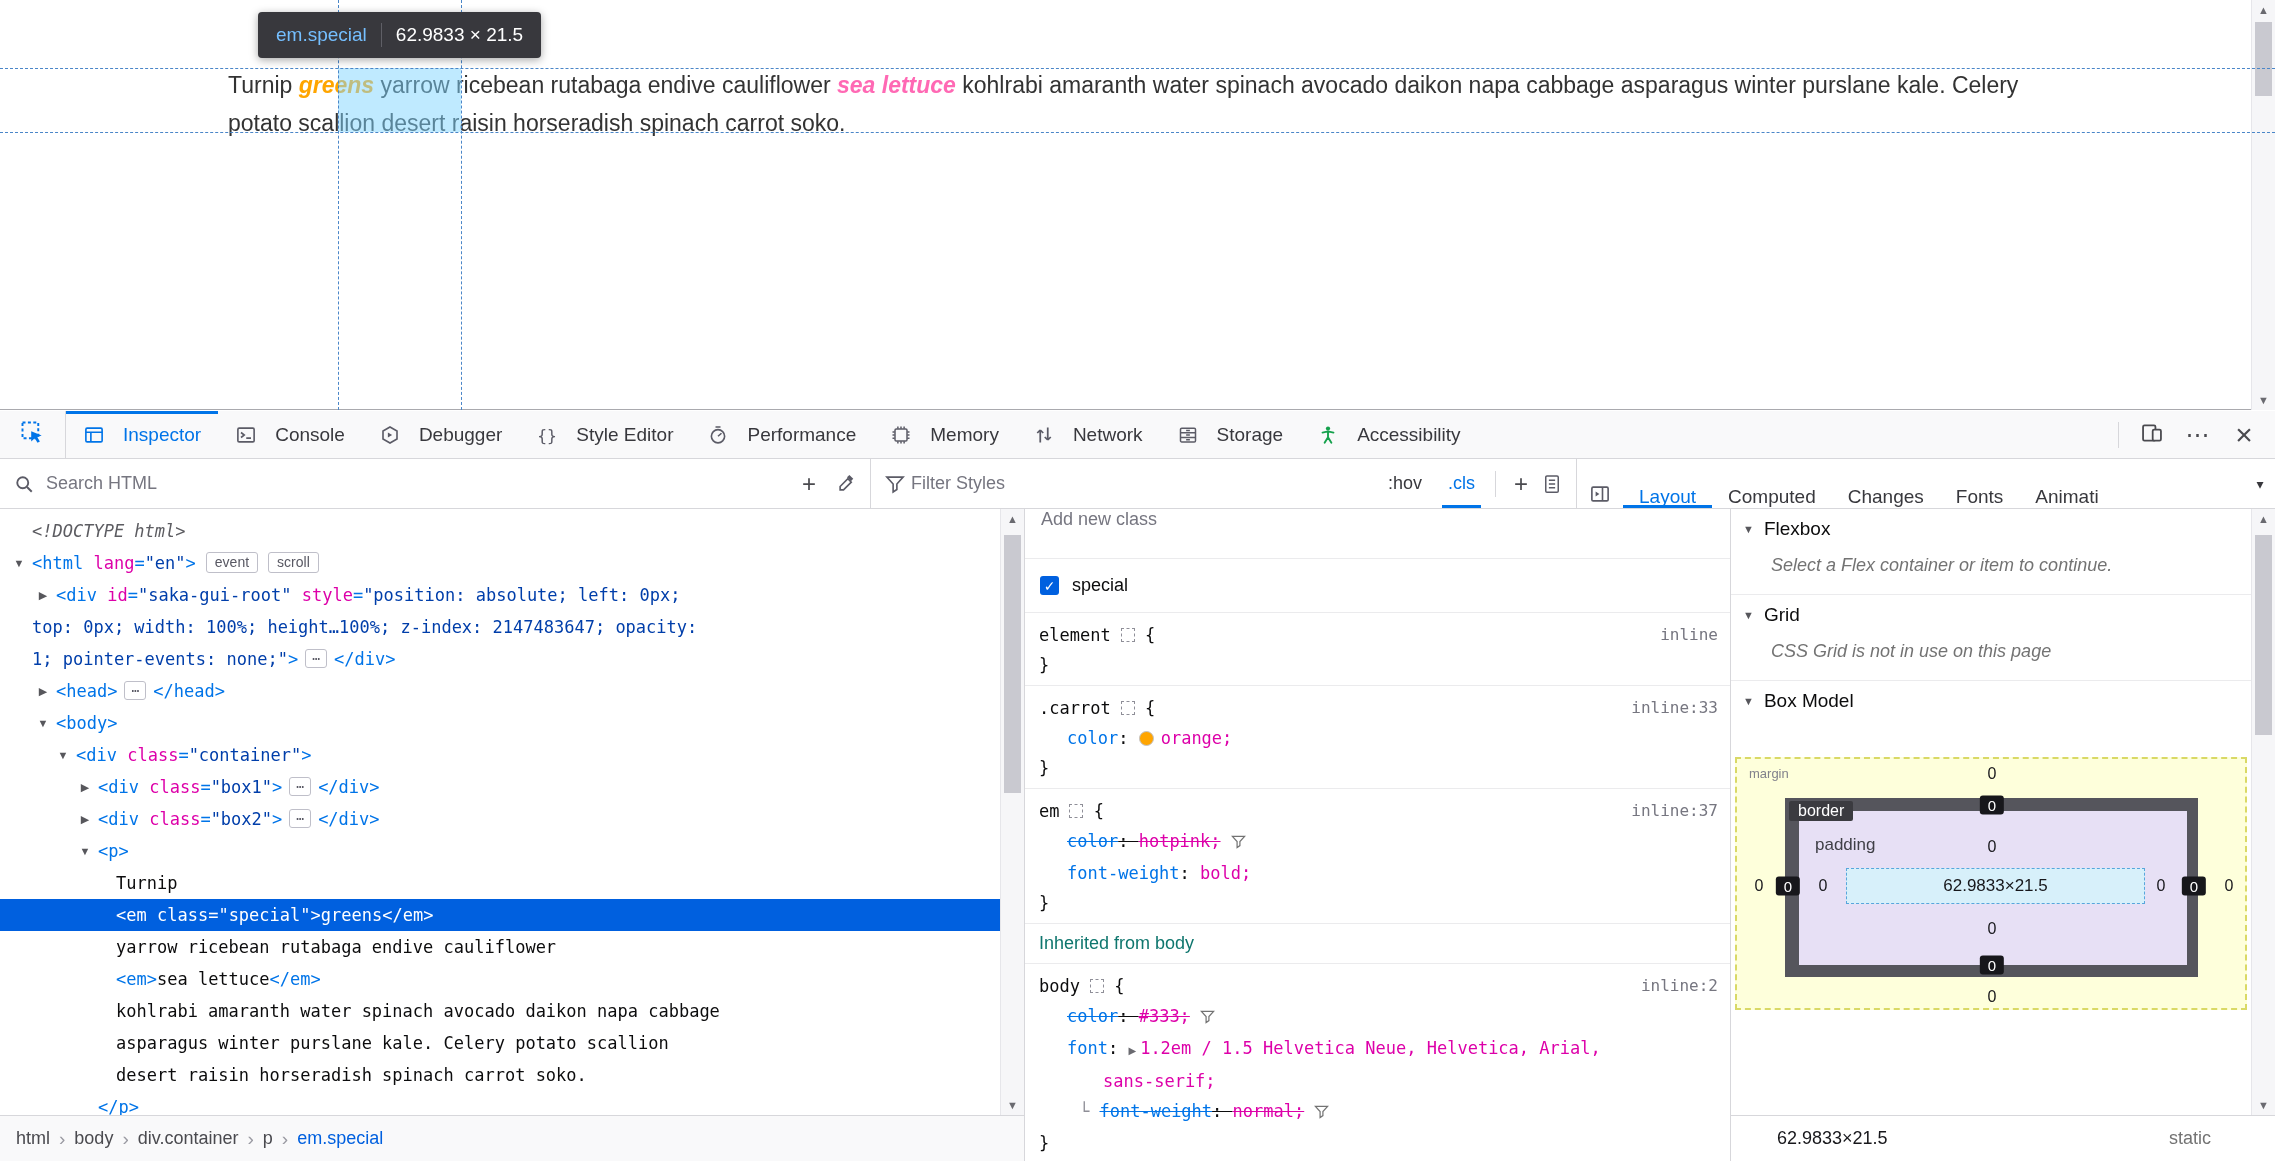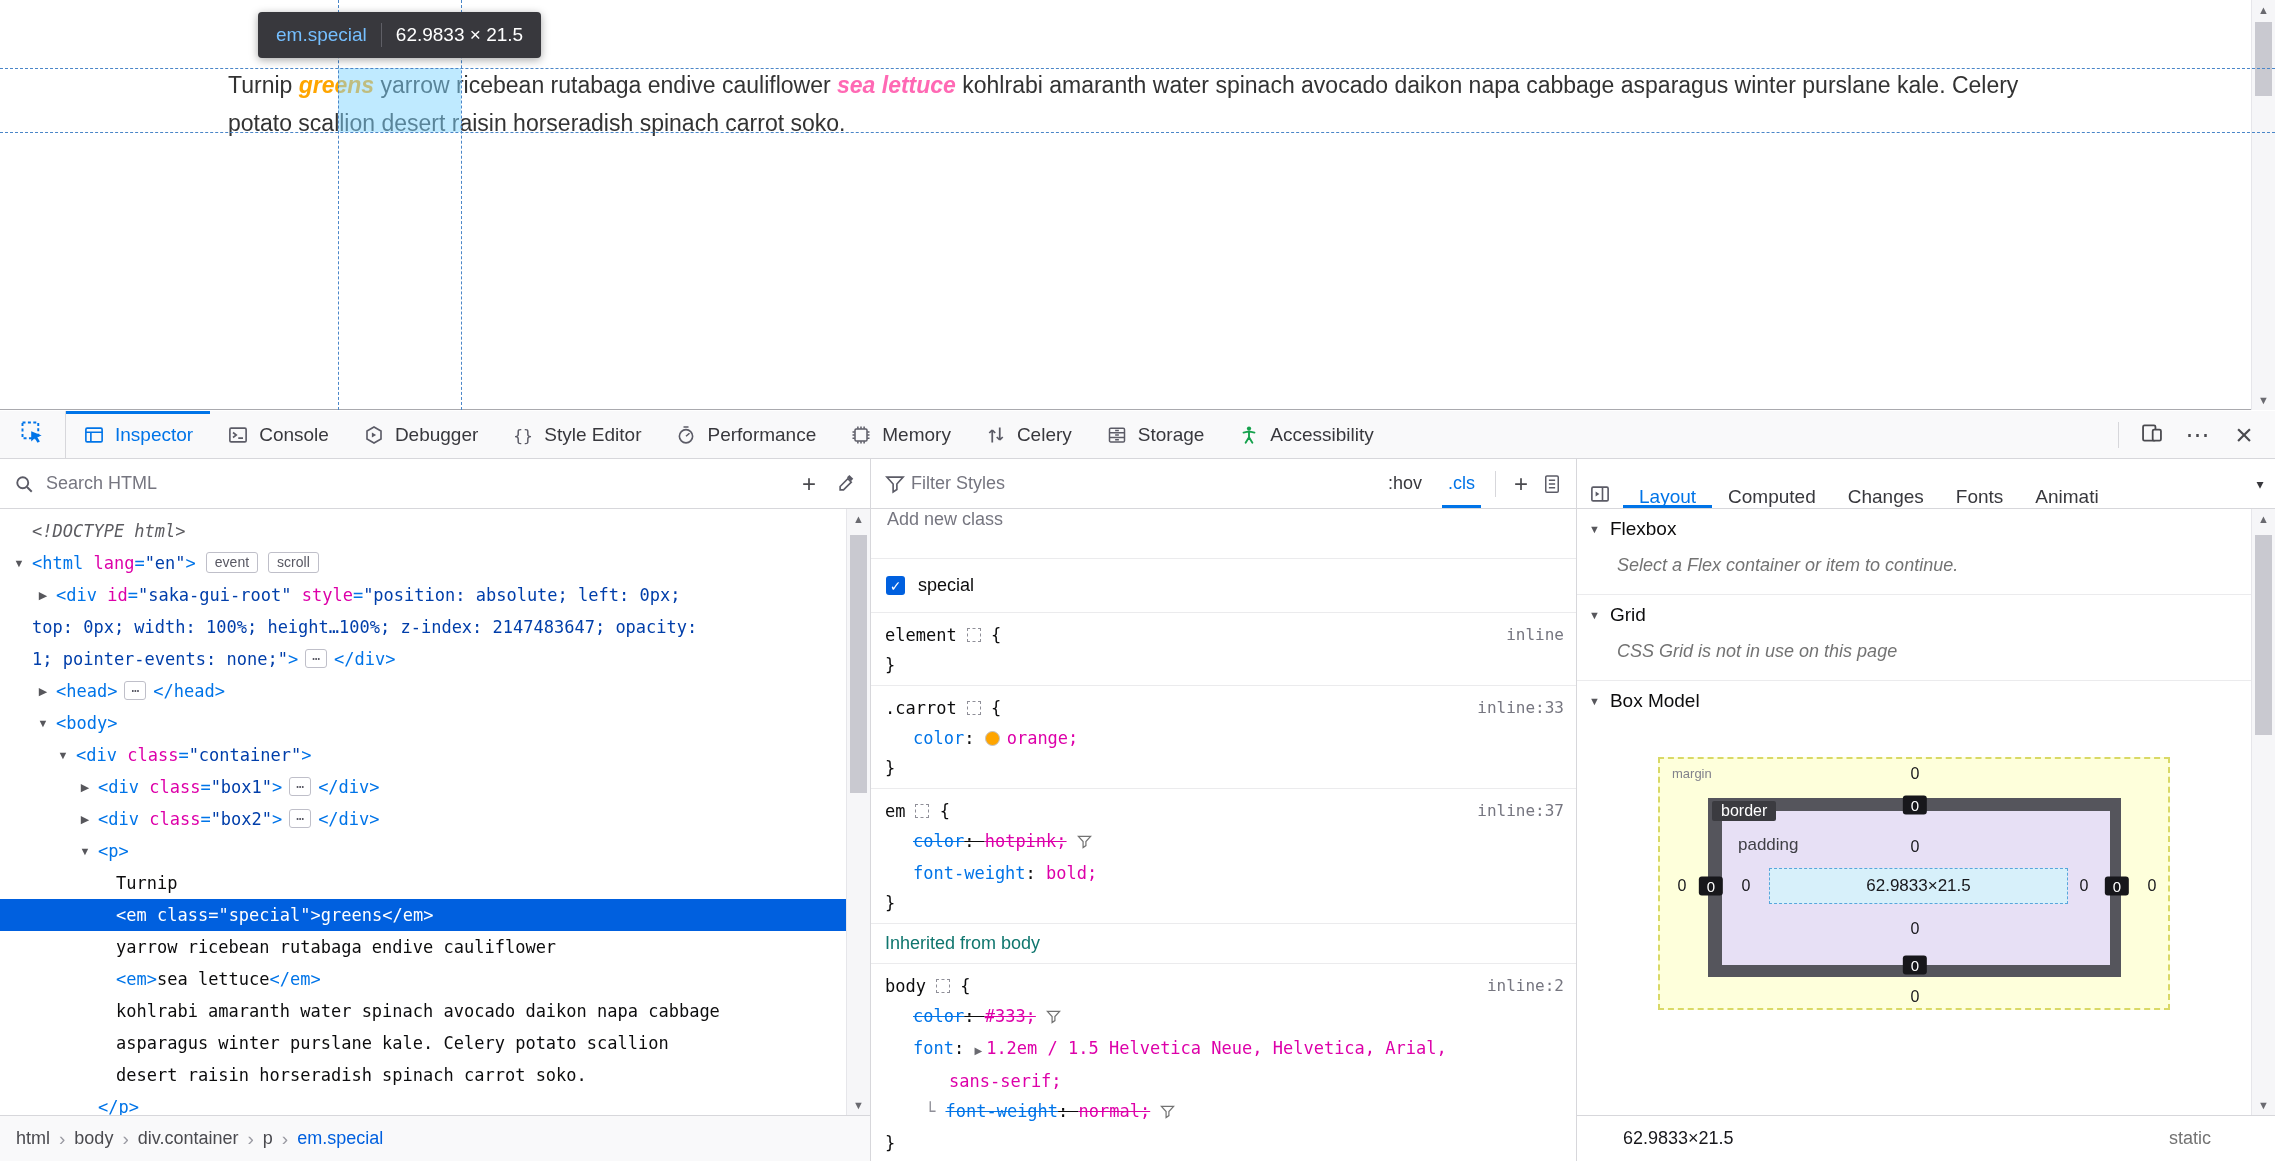--- a/index.html
+++ b/index.html
@@ -23,21 +23,21 @@
   
   .sb{background:#f6f6f8;border-left:1px solid #e6e6ea;position:absolute;width:24px}
   .sb-arrow{position:absolute;left:0;width:100%;height:20px;font-size:11px;line-height:20px;text-align:center;color:#6a6a70}
   .sb-thumb{position:absolute;left:3px;right:3px;background:#c9c9d0}
 
   
   .devtools{position:absolute;left:0;top:411px;width:2275px;height:750px;background:#fff}
   .toolbar{height:48px;background:#f9f9fa;border-bottom:1px solid #d7d7db;display:flex;align-items:stretch}
   .tool-btn{width:66px;display:flex;align-items:center;justify-content:center;border-right:1px solid #d7d7db;color:#0074e8}
   .tool-btn svg{width:24px;height:24px}
-  .tab{display:flex;align-items:center;gap:10px;padding:4px 17px;font-size:19px;color:#38383d;position:relative;cursor:default}
+  .tab{display:flex;align-items:center;gap:18px;padding:4px 17px;font-size:19px;color:#38383d;position:relative;cursor:default}
   .tab.active{color:#0074e8}
   .tab.active::before{content:"";position:absolute;top:0;left:0;right:0;height:3px;background:#0074e8}
   .ticon{width:22px;height:22px;display:flex;align-items:center;justify-content:center;color:#5b5b66}
   .ticon svg{width:20px;height:20px}
   .tab.active .ticon{color:#0074e8}
   .ticon.accessibility{color:#15a14c}
   .toolbar-right{margin-left:auto;display:flex;align-items:center;padding-right:10px;gap:4px}
   .tb-sep{width:1px;height:26px;background:#d7d7db;margin:0 8px}
   .icon-btn{width:42px;height:42px;display:flex;align-items:center;justify-content:center;color:#4a4a4f}
   .icon-btn svg{width:22px;height:22px}
@@ -60,21 +60,21 @@
   .pane-toggle{width:46px;display:flex;align-items:center;justify-content:center;color:#5b5b66}
   .pane-toggle svg{width:20px;height:20px}
   .side-tab{padding:0 16px;display:flex;align-items:center;font-size:19px;color:#38383d;position:relative;white-space:nowrap}
   .side-tab.active{color:#0074e8}
   .side-tab.active::after{content:"";position:absolute;bottom:0;left:0;right:0;height:3px;background:#0074e8}
   .overflow-btn{position:absolute;right:2px;top:0;bottom:0;width:26px;display:flex;align-items:center;justify-content:center;color:#38383d;font-size:14px}
 
   .panels{position:absolute;left:0;top:98px;right:0;bottom:0;display:flex}
 
   
-  .markup-panel{width:871px;border-right:1px solid #d7d7db;display:flex;flex-direction:column;position:relative}
+  .markup-panel{width:1025px;border-right:1px solid #d7d7db;display:flex;flex-direction:column;position:relative}
   .markup-area{flex:1;position:relative;overflow:hidden}
   .markup-content{position:absolute;left:0;top:0;right:24px;bottom:0;padding-top:6px;overflow:hidden}
   .m-row{position:relative;font-family:"DejaVu Sans Mono","Liberation Mono",monospace;font-size:17px;line-height:32px;white-space:pre;color:#0c0c0d}
   .m-row.selected{background:#0060df}
   .m-row.selected span{color:#fff !important}
   .twisty{position:absolute;top:0;width:18px;text-align:center;font-size:11px;line-height:32px;color:#57575c;font-family:"Liberation Sans",sans-serif}
   .tk-doctype{color:#5c5c61;font-style:italic}
   .tk-tag{color:#0074e8}
   .tk-pun{color:#0074e8}
   .tk-attr{color:#dd00a9}
@@ -226,21 +226,21 @@
             </svg>
           </span>
           <span class="tlabel">Memory</span>
         </div>
         <div class="tab">
           <span class="ticon network">
             <svg viewBox="0 0 16 16" fill="none" stroke="currentColor" stroke-width="1.4">
               <path d="M5 14V4M5 4L2.6 6.4M5 4l2.4 2.4M11 2v10M11 12l-2.4-2.4M11 12l2.4-2.4"></path>
             </svg>
           </span>
-          <span class="tlabel">Celery</span>
+          <span class="tlabel">Network</span>
         </div>
         <div class="tab">
           <span class="ticon storage">
             <svg viewBox="0 0 16 16" fill="none" stroke="currentColor" stroke-width="1.2">
               <rect x="2" y="2.5" width="12" height="11" rx="1"></rect>
               <path d="M2 6.2h12M2 9.9h12M6.5 4.4h3M6.5 8h3M6.5 11.7h3"></path>
             </svg>
           </span>
           <span class="tlabel">Storage</span>
         </div>

